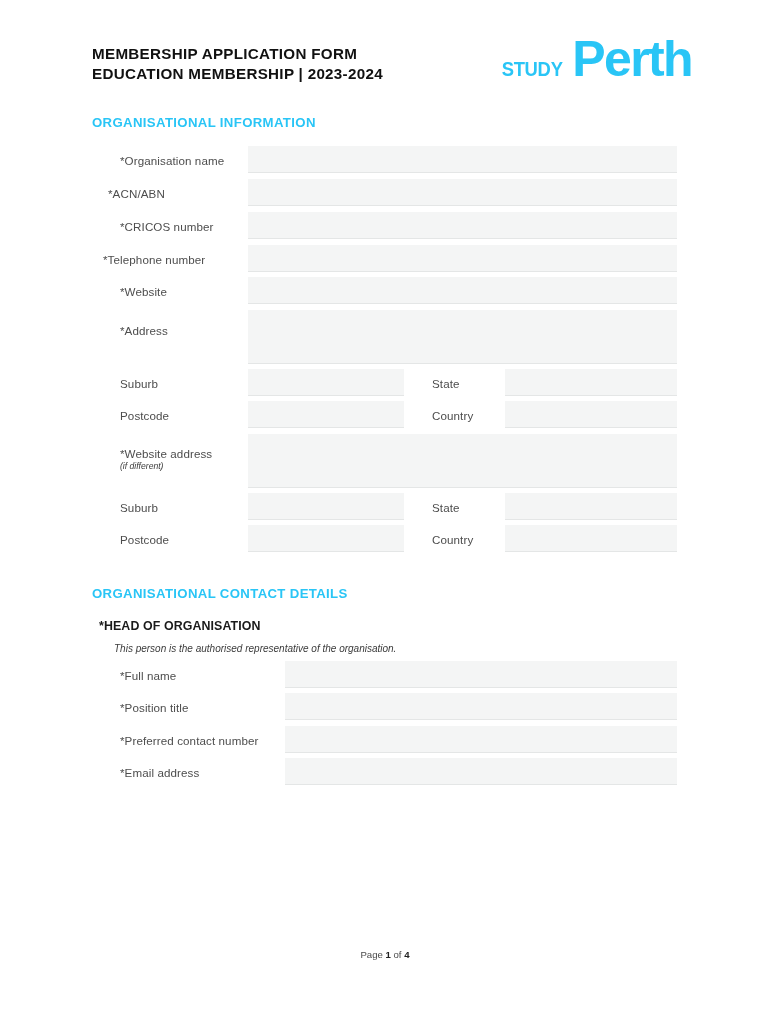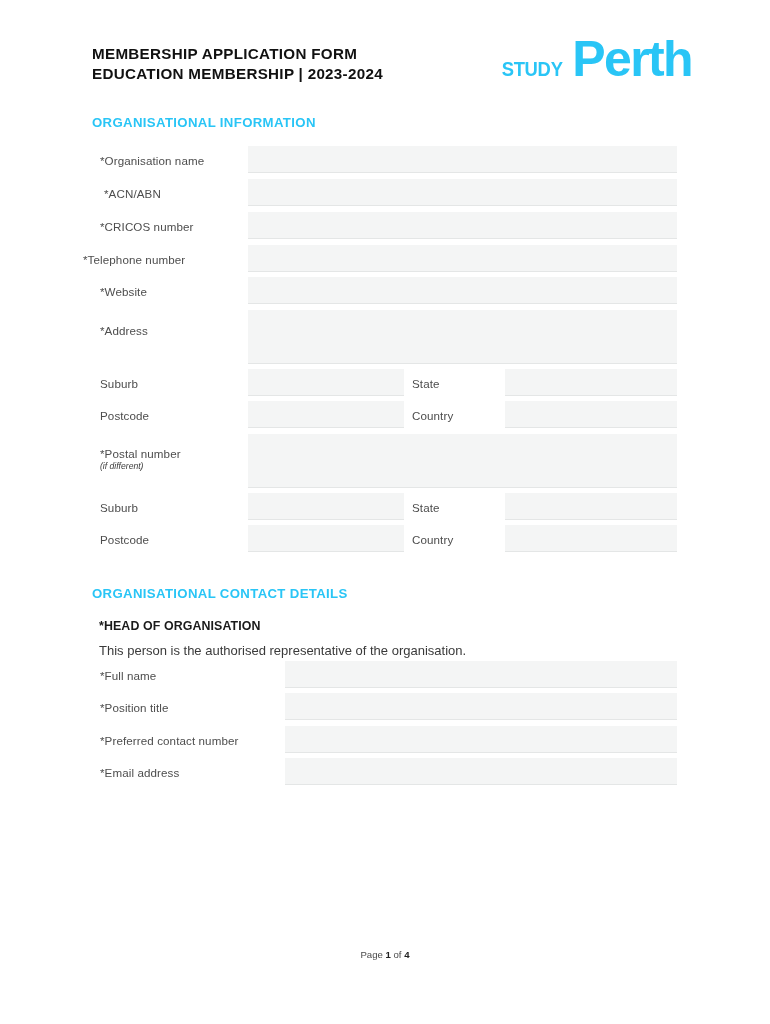--- a/index.html
+++ b/index.html
@@ -80,35 +80,37 @@
     left: 99px;
     font-size: 12.4px;
     font-weight: bold;
     color: #1a1a1a;
     letter-spacing: 0.1px;
     white-space: nowrap;
   }
 
   .sub-note {
     position: absolute;
-    left: 99px;
-    font-size: 13px;
+    left: 114px;
+    font-size: 10px;
+    font-style: italic;
     color: #3a3a3a;
     white-space: nowrap;
   }
 
   
   .row { position: absolute; }
 
   .flabel {
     position: absolute;
     font-size: 11.6px;
     color: #4d4d4d;
     white-space: nowrap;
     letter-spacing: 0.1px;
+    margin-left: 20px;
   }
 
   .flabel .sub {
     display: block;
     font-size: 8.6px;
     font-style: italic;
     color: #3a3a3a;
     margin-top: 1px;
     letter-spacing: 0;
   }
@@ -154,21 +156,21 @@
   </div>
 
   <div class="section-heading" style="top:115px;">ORGANISATIONAL INFORMATION</div>
 
   <div class="row">
     <span class="flabel" style="left:100px; top:154px;">*Organisation name</span>
     <input class="fbox" style="left: 248px; top: 146px; width: 429px; height: 27px;" placeholder="">
   </div>
 
   <div class="row">
-    <span class="flabel" style="left:104px; top:187px;">*ACN/ABN</span>
+    <span class="flabel" style="left:88px; top:187px;">*ACN/ABN</span>
     <input class="fbox" style="left: 248px; top: 179px; width: 429px; height: 27px;" placeholder="">
   </div>
 
   <div class="row">
     <span class="flabel" style="left:100px; top:220px;">*CRICOS number</span>
     <input class="fbox" style="left: 248px; top: 212px; width: 429px; height: 27px;" placeholder="">
   </div>
 
   <div class="row">
     <span class="flabel" style="left:83px; top:253px;">*Telephone number</span>
@@ -194,21 +196,21 @@
 
   <div class="row">
     <span class="flabel" style="left:100px; top:409px;">Postcode</span>
     <input class="fbox" style="left: 248px; top: 401px; width: 156px; height: 27px;">
     <span class="flabel" style="left:412px; top:409px;">Country</span>
     <input class="fbox" style="left: 505px; top: 401px; width: 172px; height: 27px;">
   </div>
 
   <div class="row">
     <span class="flabel" style="left:100px; top:447px;">
-      <span>*Postal number</span>
+      <span>*Website address</span>
       <span class="sub">(if different)</span>
     </span>
     <textarea class="fbox" style="left: 248px; top: 434px; width: 429px; height: 54px; padding-top: 5px;"></textarea>
   </div>
 
   <div class="row">
     <span class="flabel" style="left:100px; top:501px;">Suburb</span>
     <input class="fbox" style="left: 248px; top: 493px; width: 156px; height: 27px;">
     <span class="flabel" style="left:412px; top:501px;">State</span>
     <input class="fbox" style="left: 505px; top: 493px; width: 172px; height: 27px;">

